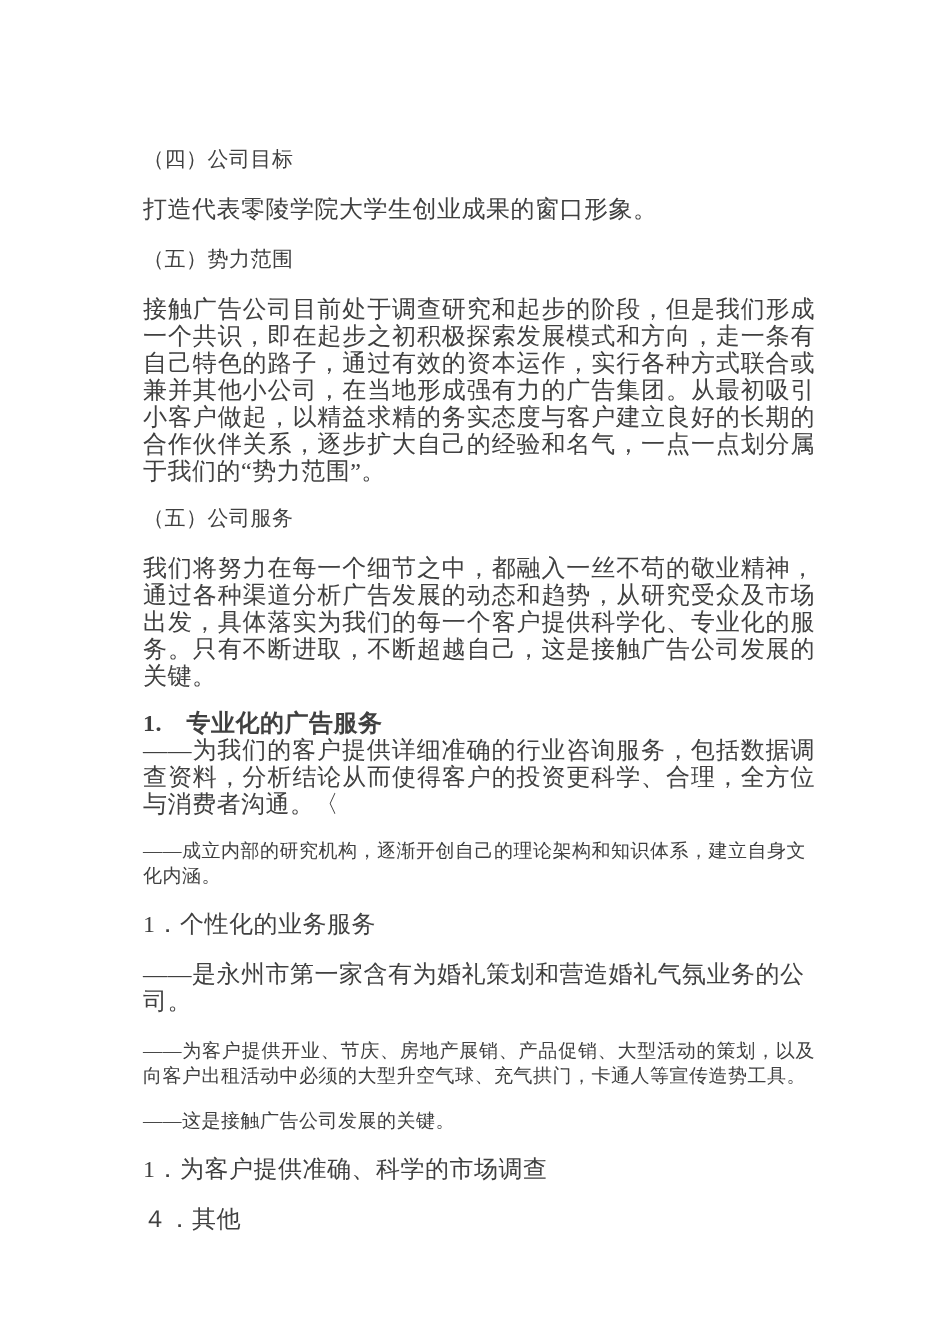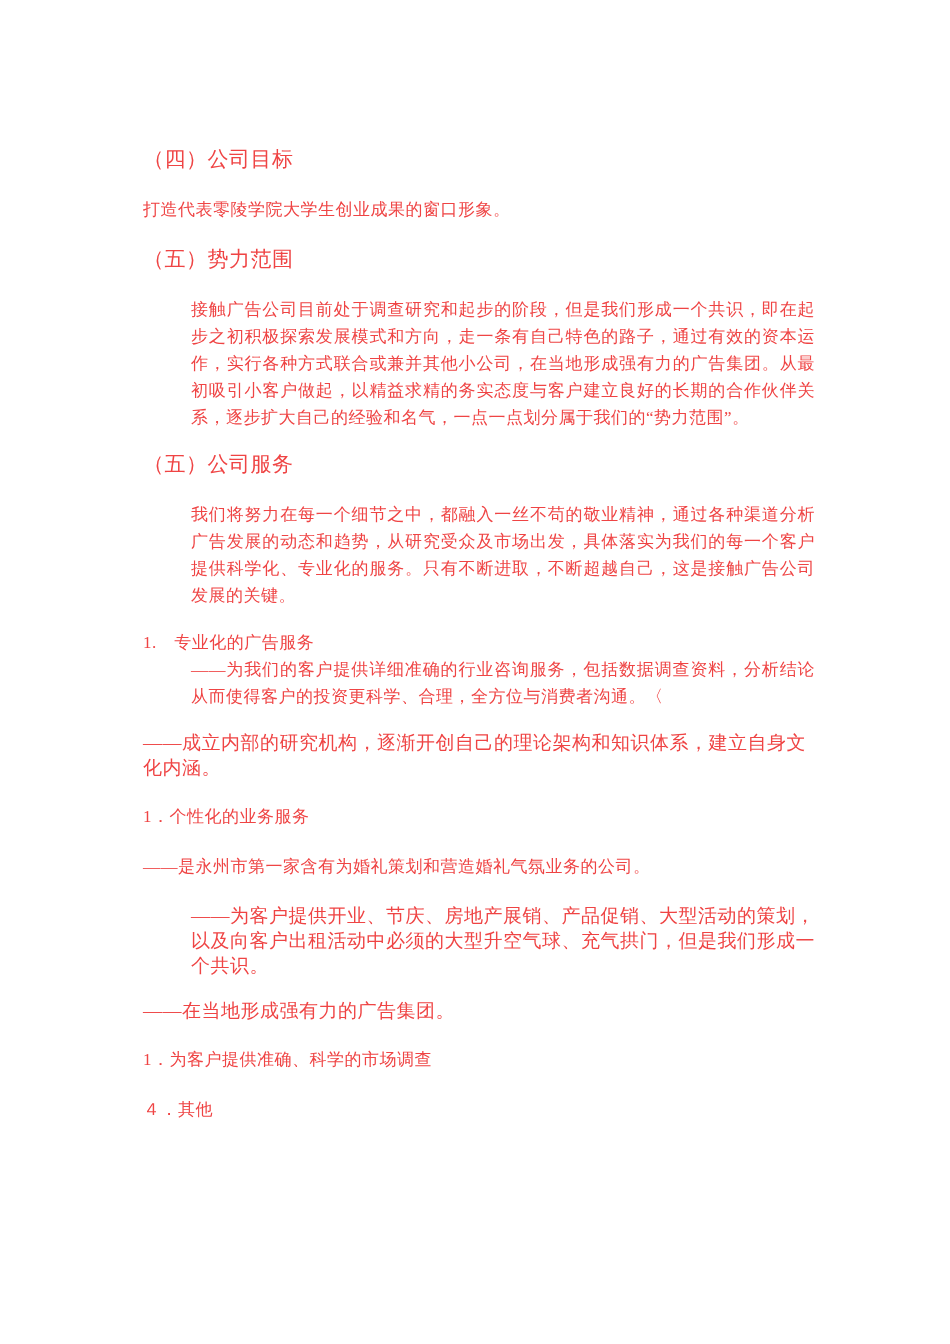--- a/index.html
+++ b/index.html
@@ -9,46 +9,46 @@
   }
   .page {
     position: relative;
     width: 950px;
     height: 1344px;
     margin: 0 auto;
     background: #ffffff;
     box-sizing: border-box;
     padding: 146px 135px 0 143px;
     font-family: "Liberation Serif", "DejaVu Serif", serif;
-    color: #ef4444;
+    color: #404040;
     overflow: hidden;
   }
   .block {
-    font-size: 17px;
+    font-size: 24px;
     line-height: 27px;
     margin: 0 0 23px 0;
     letter-spacing: 0.5px;
     word-break: break-all;
   }
   .heading {
     font-size: 21px;
     line-height: 27px;
   }
   .justify {
     text-align: justify;
     margin-bottom: 20px;
-    margin-left: 48px;
   }
   .small {
     font-size: 19px;
     line-height: 25px;
     font-family: Liberation Serif, serif;
   }
   .tight {
     margin-bottom: 0;
+    font-weight: bold;
   }
 </style>
 </head>
 <body>
 
 <div class="page">
 
   <div class="block heading">（四）公司目标</div>
 
   <div class="block">打造代表零陵学院大学生创业成果的窗口形象。</div>
@@ -65,22 +65,22 @@
 
   <div class="block justify">——为我们的客户提供详细准确的行业咨询服务，包括数据调查资料，分析结论从而使得客户的投资更科学、合理，全方位与消费者沟通。〈</div>
 
   <div class="block small">——成立内部的研究机构，逐渐开创自己的理论架构和知识体系，建立自身文化内涵。</div>
 
 
   <div class="block">1．个性化的业务服务</div>
 
   <div class="block">——是永州市第一家含有为婚礼策划和营造婚礼气氛业务的公司。</div>
 
-  <div class="block small justify">——为客户提供开业、节庆、房地产展销、产品促销、大型活动的策划，以及向客户出租活动中必须的大型升空气球、充气拱门，但是我们形成一个共识。</div>
+  <div class="block small justify">——为客户提供开业、节庆、房地产展销、产品促销、大型活动的策划，以及向客户出租活动中必须的大型升空气球、充气拱门，卡通人等宣传造势工具。</div>
 
-  <div class="block small">——在当地形成强有力的广告集团。</div>
+  <div class="block small">——这是接触广告公司发展的关键。</div>
 
   <div class="block">1．为客户提供准确、科学的市场调查</div>
 
 
   <div class="block">４．其他</div>
 
 </div>
 
 </body></html>

